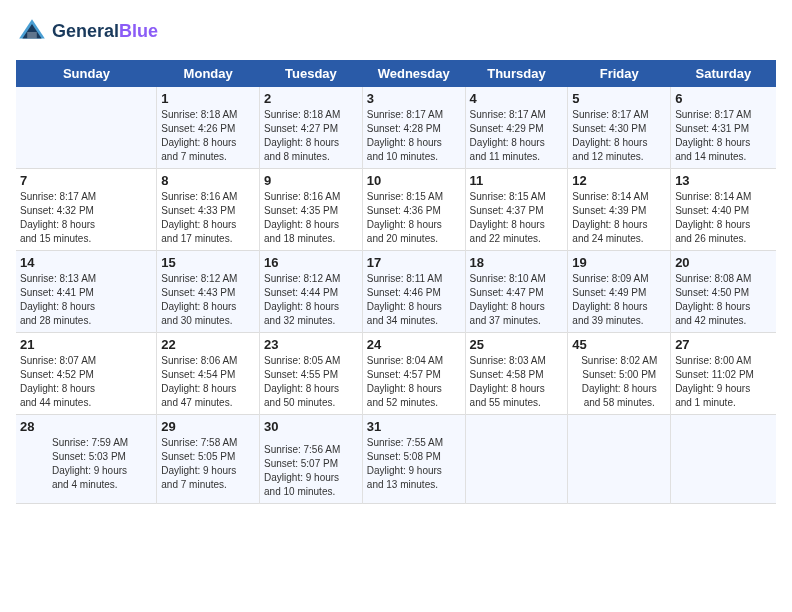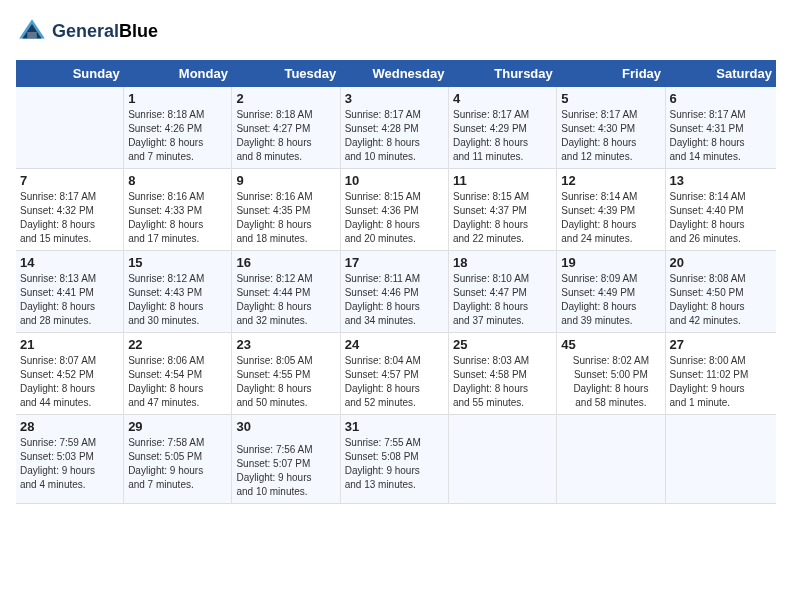--- a/index.html
+++ b/index.html
@@ -21,21 +21,21 @@
       align-items: center;
       gap: 4px;
     }
     .logo-text {
       font-size: 18px;
       font-weight: bold;
       color: #1a3a5c;
       line-height: 1.1;
     }
     .logo-text span {
-      color: #000000;
+      color: #8b5cf6;
     }
     .logo-icon {
       width: 32px;
       height: 32px;
     }
     .title-block {
       text-align: right;
     }
     .main-title {
       font-size: 36px;
@@ -48,21 +48,21 @@
     }
     table {
       width: 100%;
       border-collapse: collapse;
       font-size: 11px;
     }
     thead tr th {
       background-color: #2a5ba8;
       color: #fff;
       padding: 6px 4px;
-      text-align: right;
+      text-align: center;
       font-size: 13px;
       font-weight: bold;
     }
     tbody tr {
       border-bottom: 1px solid #ddd;
     }
     tbody tr:nth-child(odd) {
       background-color: #f5f8ff;
     }
     tbody tr:nth-child(even) {
@@ -317,21 +317,21 @@
           <span class="day-number">27</span>
           <div class="day-detail" style="white-space: pre-line;">Sunrise: 8:00 AM
 Sunset: 11:02 PM
 Daylight: 9 hours
 and 1 minute.</div>
         </td>
       </tr>
       <tr>
         <td>
           <span class="day-number">28</span>
-          <div class="day-detail" style="white-space: pre-line;">Sunrise: 7:59 AM
+          <div class="day-detail" style="white-space: pre-line; margin-left: 32px;">Sunrise: 7:59 AM
 Sunset: 5:03 PM
 Daylight: 9 hours
 and 4 minutes.</div>
         </td>
         <td>
           <span class="day-number">29</span>
           <div class="day-detail" style="white-space: pre-line;">Sunrise: 7:58 AM
 Sunset: 5:05 PM
 Daylight: 9 hours
 and 7 minutes.</div>

